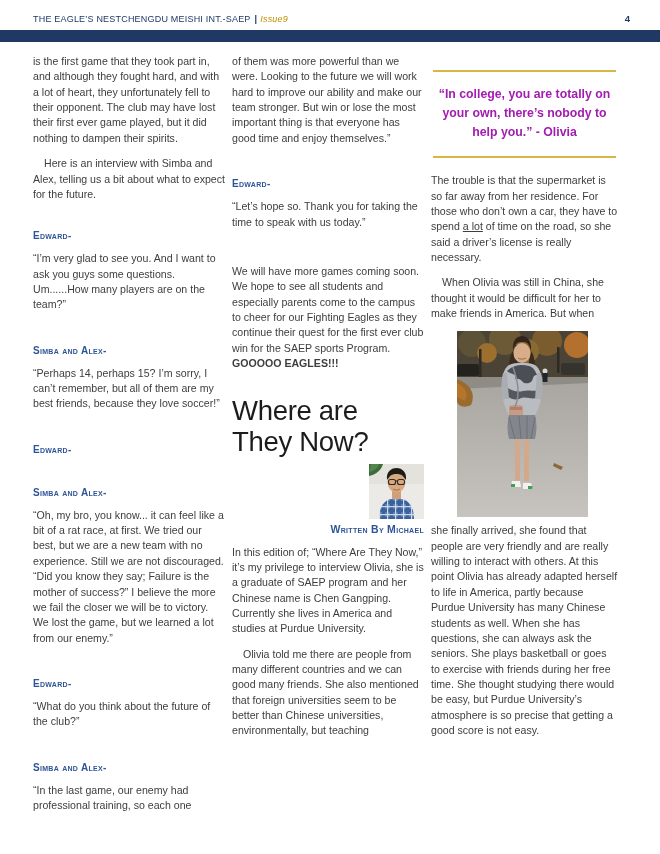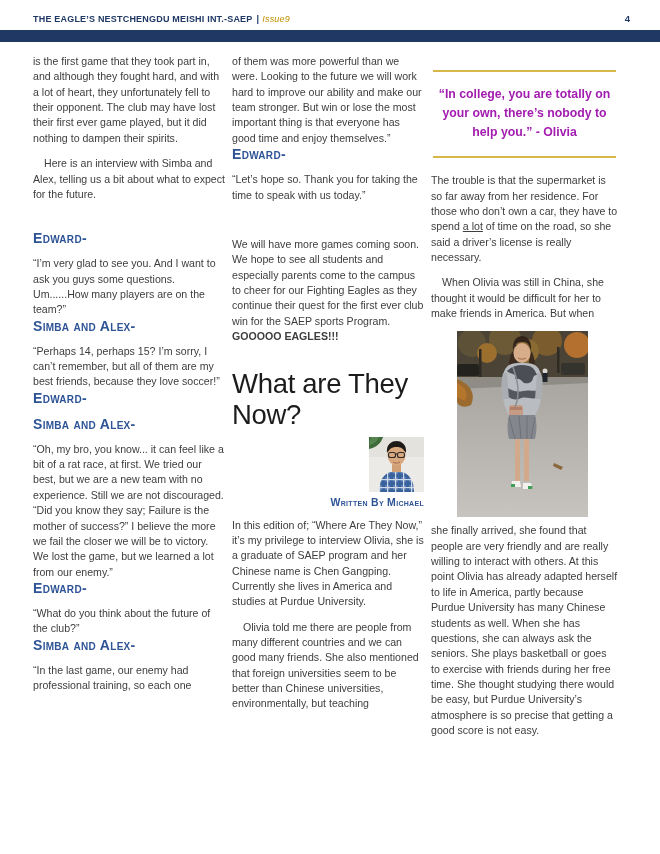--- a/index.html
+++ b/index.html
@@ -10,39 +10,39 @@
     background:#ffffff;
     font-family:"Liberation Sans", sans-serif;
     color:#3d3d3d;
     overflow:hidden;
     box-sizing:border-box;
     padding:13px 30px 0 33px;
   }
   
   .hdr-row{display:flex;align-items:baseline;justify-content:space-between;}
   .hdr-left{font-size:9px;letter-spacing:.2px;}
-  .hdr-title{font-weight:bold;color:#1f3864;}
+  .hdr-title{font-weight:normal;color:#1f3864;}
   .hdr-div{color:#1f3864;font-weight:bold;margin:0 3px 0 4px;}
   .hdr-issue{color:#bf9000;font-style:italic;}
   .hdr-page{font-size:9.5px;color:#1f3864;font-weight:bold;}
   .hdr-bar{height:12px;background:#1f3864;margin:6px -30px 0 -33px;}
   
   .cols{display:flex;gap:7px;margin-top:12px;}
   .col{width:192px;flex:0 0 auto;}
   .col3{width:187px;}
   p{margin:0;font-size:10.6px;line-height:1.45;}
   p + p{margin-top:10px;}
   .indent{text-indent:11px;}
   .speaker{
     font-variant:small-caps;
     font-weight:bold;
     color:#2e5496;
-    font-size:14px;
+    font-size:10px;
     letter-spacing:.3px;
-    margin:0 0 10px 0;
+    margin:32px 0 10px 0;
   }
   .speaker.mt-lg{margin-top:28px;}
   .bold{font-weight:bold;}
   .closing{margin-top:34px;}
   .heading{
     font-size:27.5px;
     font-weight:400;
     color:#1c1c1c;
     line-height:1.13;
     margin:24px 0 6px 0;
@@ -114,21 +114,21 @@
     </div>
 
     <div class="col">
       <p>of them was more powerful than we were. Looking to the future we will work hard to improve our ability and make our team stronger. But win or lose the most important thing is that everyone has good time and enjoy themselves.”</p>
 
       <div class="speaker">Edward-</div>
       <p>“Let’s hope so. Thank you for taking the time to speak with us today.”</p>
 
       <p class="closing"><span>We will have more games coming soon. We hope to see all students and especially parents come to the campus to cheer for our Fighting Eagles as they continue their quest for the first ever club win for the SAEP sports Program.  </span><span class="bold">GOOOOO EAGLES!!!</span></p>
 
-      <h1 class="heading">What are They Now?</h1>
+      <h1 class="heading">Where are They Now?</h1>
 
       <div class="photo-right">
         <div class="michael-wrap">
 
           <svg width="55" height="55" viewBox="0 0 55 55">
             <defs>
               <pattern id="plaid" width="8" height="8" patternUnits="userSpaceOnUse">
                 <rect width="8" height="8" fill="#5b7fb5"></rect>
                 <rect width="8" height="3" fill="#39619c" y="5"></rect>
                 <rect width="3" height="8" fill="#39619c" x="5"></rect>

